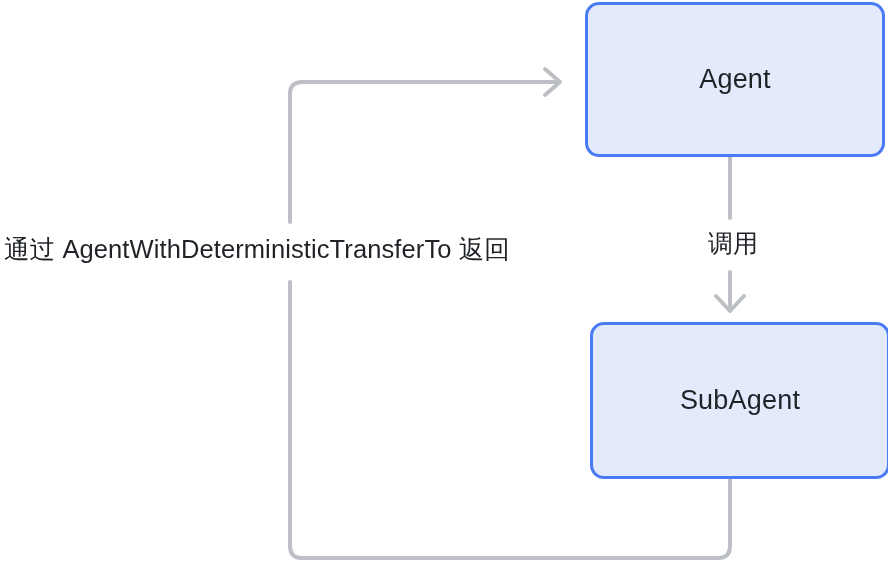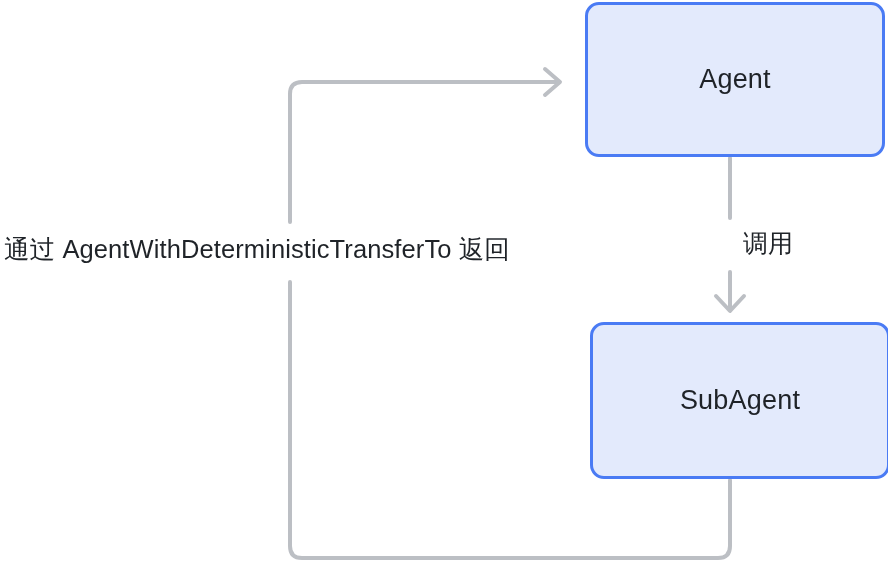--- a/index.html
+++ b/index.html
@@ -59,21 +59,21 @@
   .edge-label {
     position: absolute;
     color: #1f2328;
     font-size: 25px;
     line-height: 1.25;
     white-space: nowrap;
     background: #ffffff;
     padding: 3px 6px;
   }
   #edge-label-invoke {
-    left: 737px;
+    left: 702px;
     top: 225px;
     font-size: 25px;
   }
   #edge-label-return {
     left: -2px;
     top: 231px;
     font-size: 25.5px;
     letter-spacing: 0.1px;
   }
 </style>

